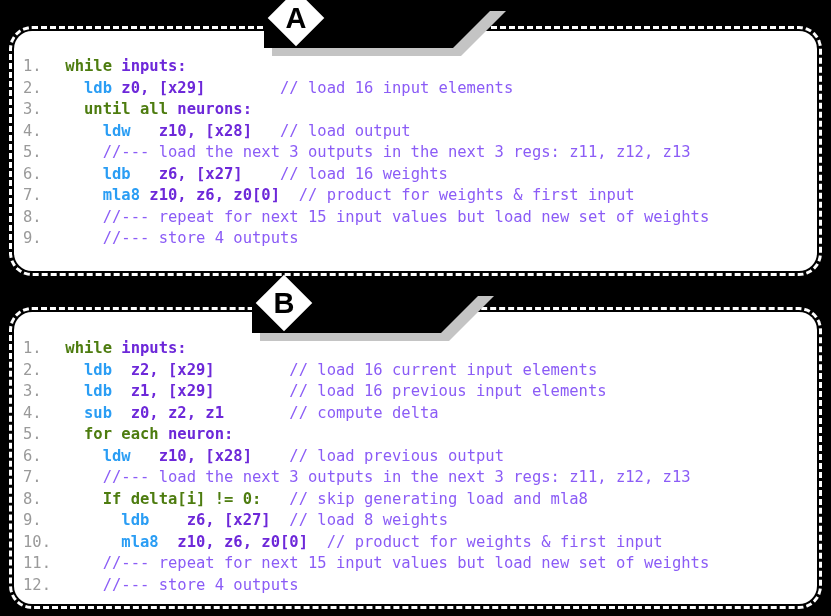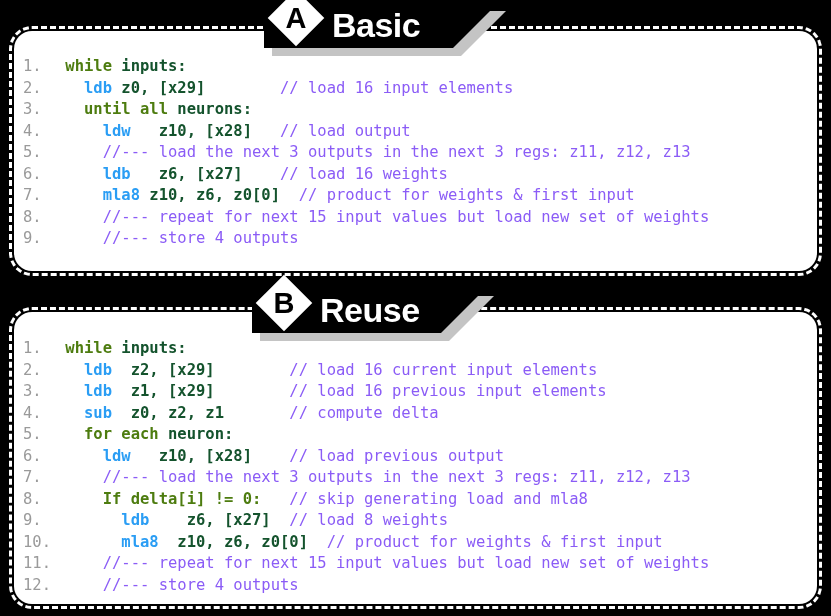--- a/index.html
+++ b/index.html
@@ -133,43 +133,41 @@
   #code-b { padding: 26px 0 0 9px; }
 
   .line { display: block; height: 21.5px; white-space: pre; }
 
   .ln   { color: #9a9a9a; display: inline-block; }
   #code-a .ln { width: 33px; }
   #code-b .ln { width: 33px; }
 
   .kw   { color: #4d7c0f; font-weight: 700; }
   .op   { color: #2a9df4; font-weight: 700; text-align: right; }
-  .id   { color: #14532d; font-weight: 700; }
+  .id   { color: #6d28d9; font-weight: 700; }
   .cm   { color: #8b5cf6; }
 </style>
 </head>
 <body>
 
 <div class="stage">
 
   <div class="panel" id="panel-a">
     <div class="code" id="code-a"><span class="line"><span class="ln">1.</span><span> </span><span class="kw">while</span><span class="id"> inputs:</span></span><span class="line"><span class="ln">2.</span><span>   </span><span class="op">ldb</span><span class="id"> z0, [x29]</span><span>        </span><span class="cm">// load 16 input elements</span></span><span class="line"><span class="ln">3.</span><span>   </span><span class="kw">until all</span><span class="id"> neurons:</span></span><span class="line"><span class="ln">4.</span><span>     </span><span class="op">ldw</span><span class="id">   z10, [x28]</span><span>   </span><span class="cm">// load output</span></span><span class="line"><span class="ln">5.</span><span>     </span><span class="cm">//--- load the next 3 outputs in the next 3 regs: z11, z12, z13</span></span><span class="line"><span class="ln">6.</span><span>     </span><span class="op">ldb</span><span class="id">   z6, [x27]</span><span>    </span><span class="cm">// load 16 weights</span></span><span class="line"><span class="ln">7.</span><span>     </span><span class="op">mla8</span><span class="id"> z10, z6, z0[0]</span><span>  </span><span class="cm">// product for weights &amp; first input</span></span><span class="line"><span class="ln">8.</span><span>     </span><span class="cm">//--- repeat for next 15 input values but load new set of weights</span></span><span class="line"><span class="ln">9.</span><span>     </span><span class="cm">//--- store 4 outputs</span></span></div>
   </div>
   <div class="banner" id="banner-a">
     <div class="banner-shadow"></div>
     <div class="banner-body"></div>
     <div class="badge"></div>
     <div class="badge-letter">A</div>
-    <div class="banner-title">Basic</div>
   </div>
 
   <div class="panel" id="panel-b">
     <div class="code" id="code-b"><span class="line"><span class="ln">1.</span><span> </span><span class="kw">while</span><span class="id"> inputs:</span></span><span class="line"><span class="ln">2.</span><span>   </span><span class="op">ldb</span><span class="id">  z2, [x29]</span><span>        </span><span class="cm">// load 16 current input elements</span></span><span class="line"><span class="ln">3.</span><span>   </span><span class="op">ldb</span><span class="id">  z1, [x29]</span><span>        </span><span class="cm">// load 16 previous input elements</span></span><span class="line"><span class="ln">4.</span><span>   </span><span class="op">sub</span><span class="id">  z0, z2, z1</span><span>       </span><span class="cm">// compute delta</span></span><span class="line"><span class="ln">5.</span><span>   </span><span class="kw">for each</span><span class="id"> neuron:</span></span><span class="line"><span class="ln">6.</span><span>     </span><span class="op">ldw</span><span class="id">   z10, [x28]</span><span>    </span><span class="cm">// load previous output</span></span><span class="line"><span class="ln">7.</span><span>     </span><span class="cm">//--- load the next 3 outputs in the next 3 regs: z11, z12, z13</span></span><span class="line"><span class="ln">8.</span><span>     </span><span class="kw">If delta[i] != 0:</span><span>   </span><span class="cm">// skip generating load and mla8</span></span><span class="line"><span class="ln">9.</span><span>       </span><span class="op">ldb</span><span class="id">    z6, [x27]</span><span>  </span><span class="cm">// load 8 weights</span></span><span class="line"><span class="ln">10.</span><span>       </span><span class="op">mla8</span><span class="id">  z10, z6, z0[0]</span><span>  </span><span class="cm">// product for weights &amp; first input</span></span><span class="line"><span class="ln">11.</span><span>     </span><span class="cm">//--- repeat for next 15 input values but load new set of weights</span></span><span class="line"><span class="ln">12.</span><span>     </span><span class="cm">//--- store 4 outputs</span></span></div>
   </div>
   <div class="banner" id="banner-b">
     <div class="banner-shadow"></div>
     <div class="banner-body"></div>
     <div class="badge"></div>
     <div class="badge-letter">B</div>
-    <div class="banner-title">Reuse</div>
   </div>
 
 </div>
 
 </body></html>

